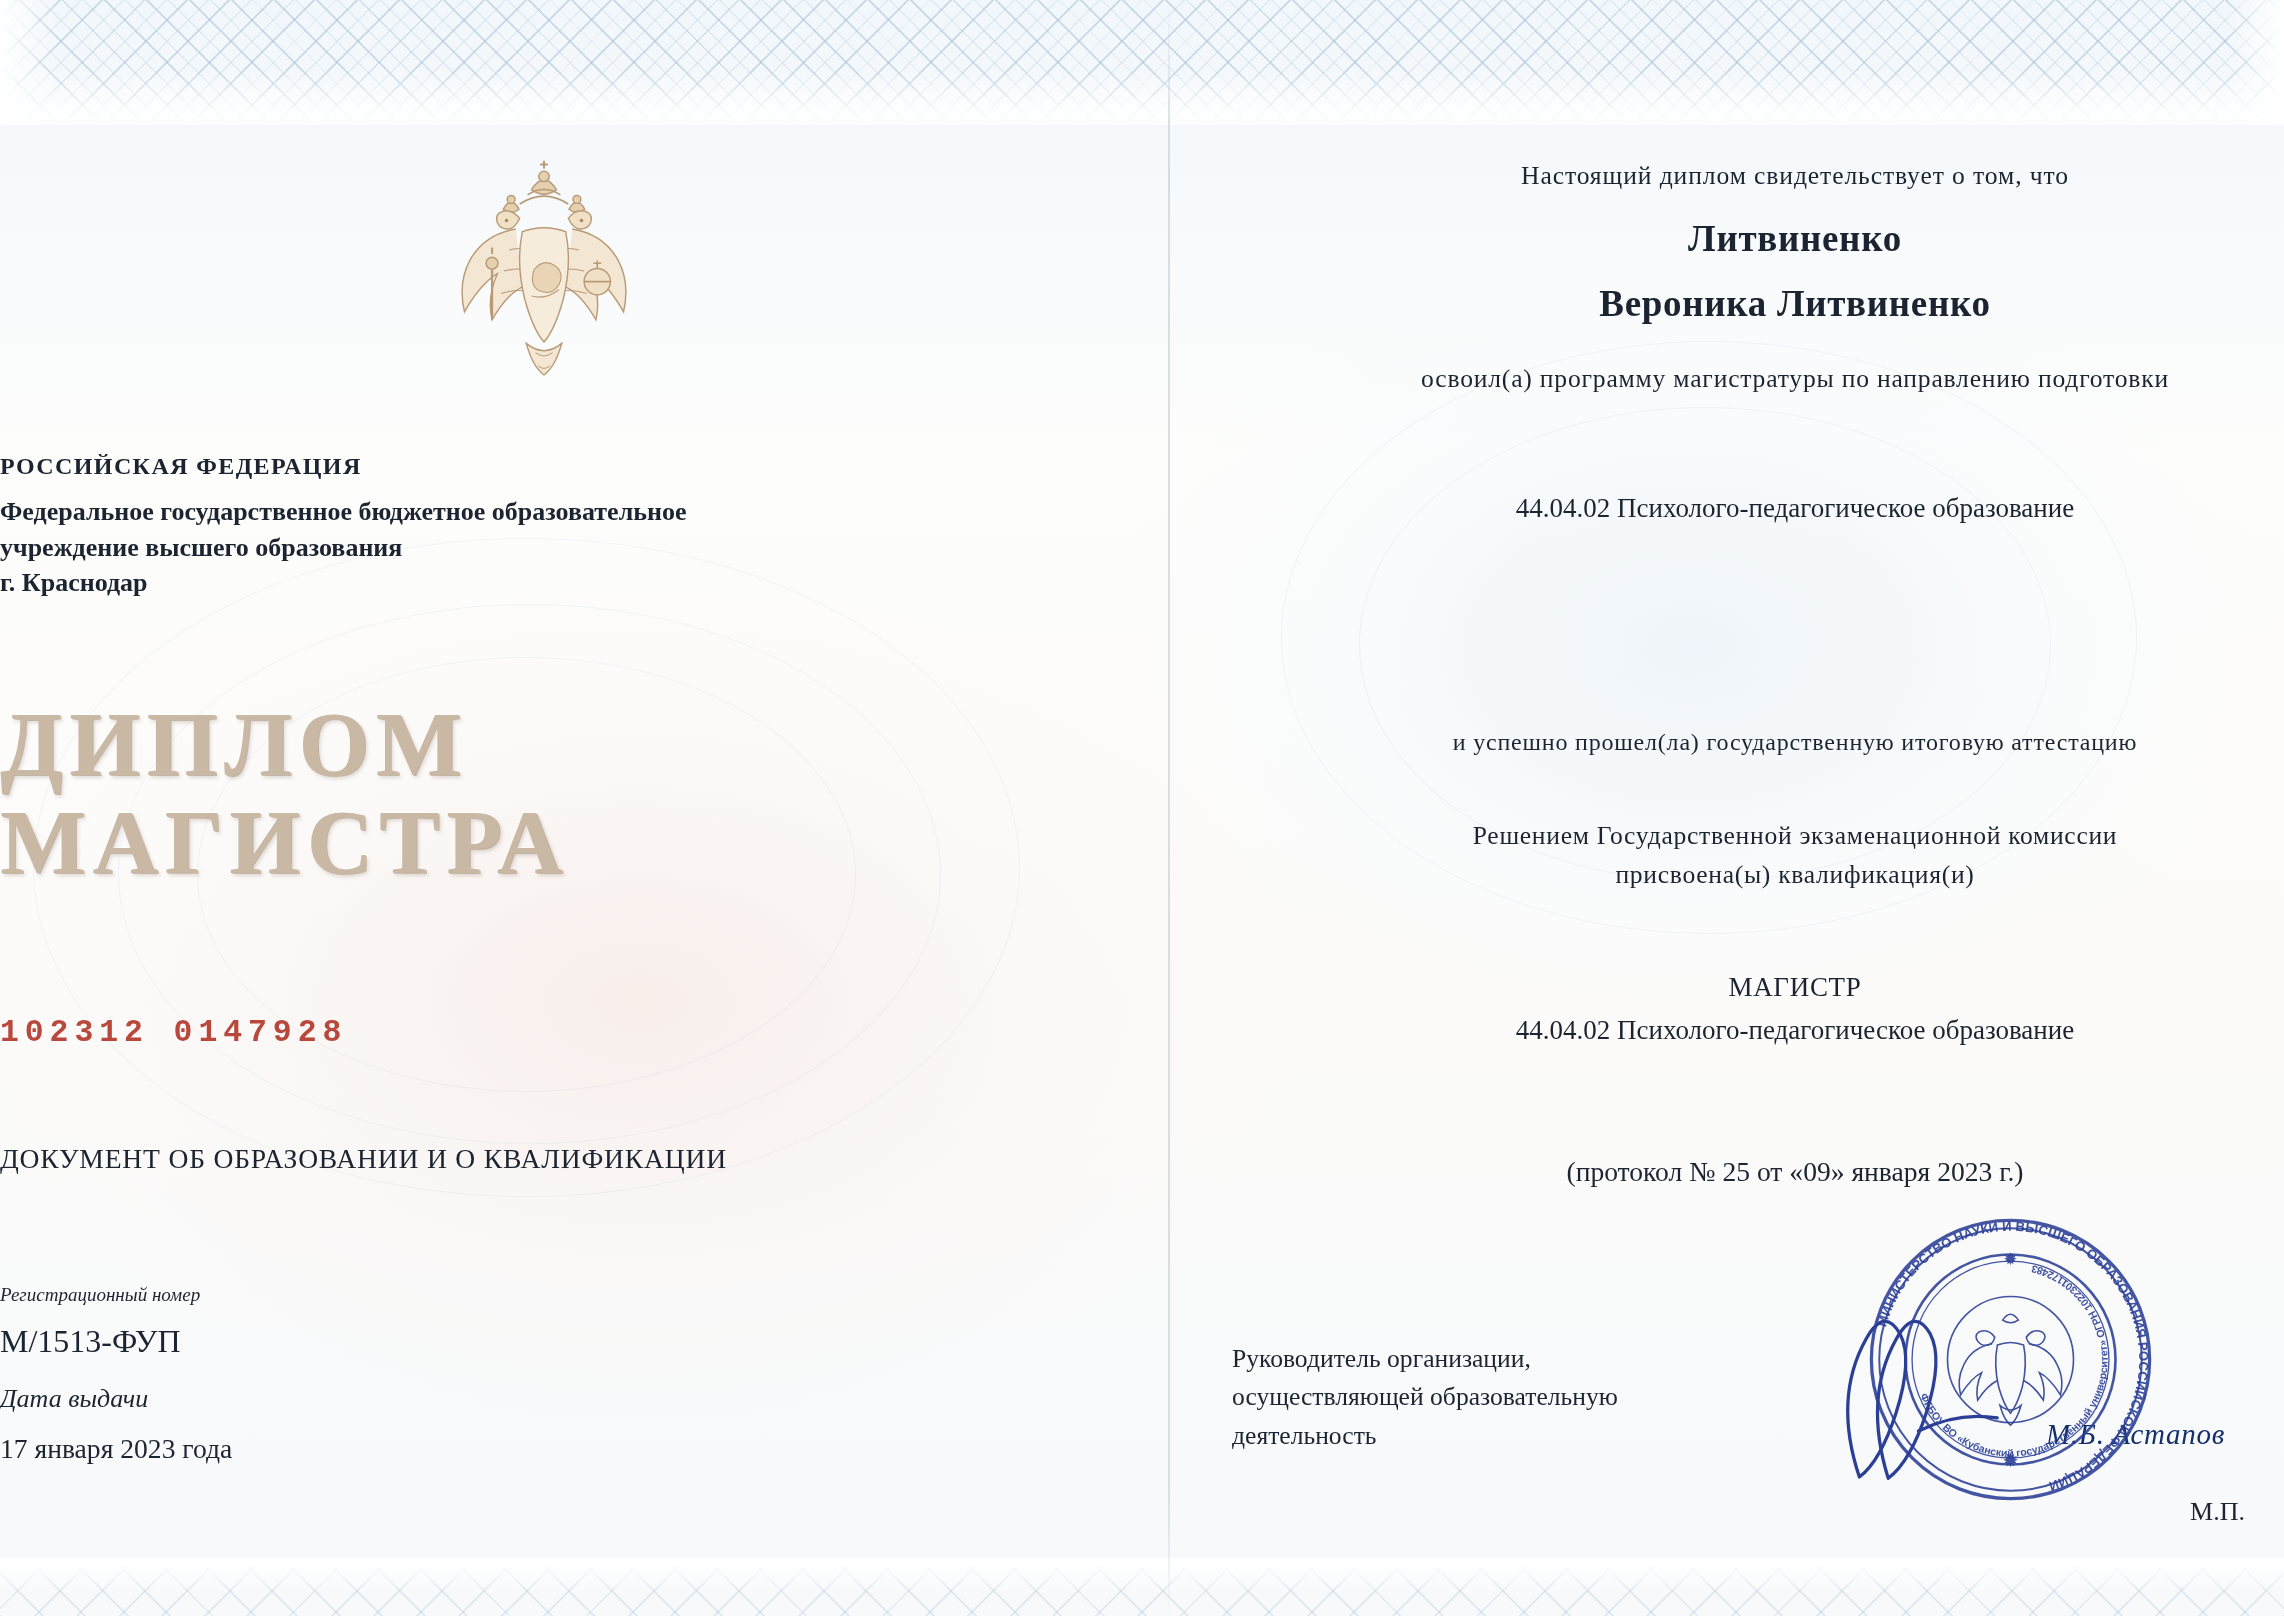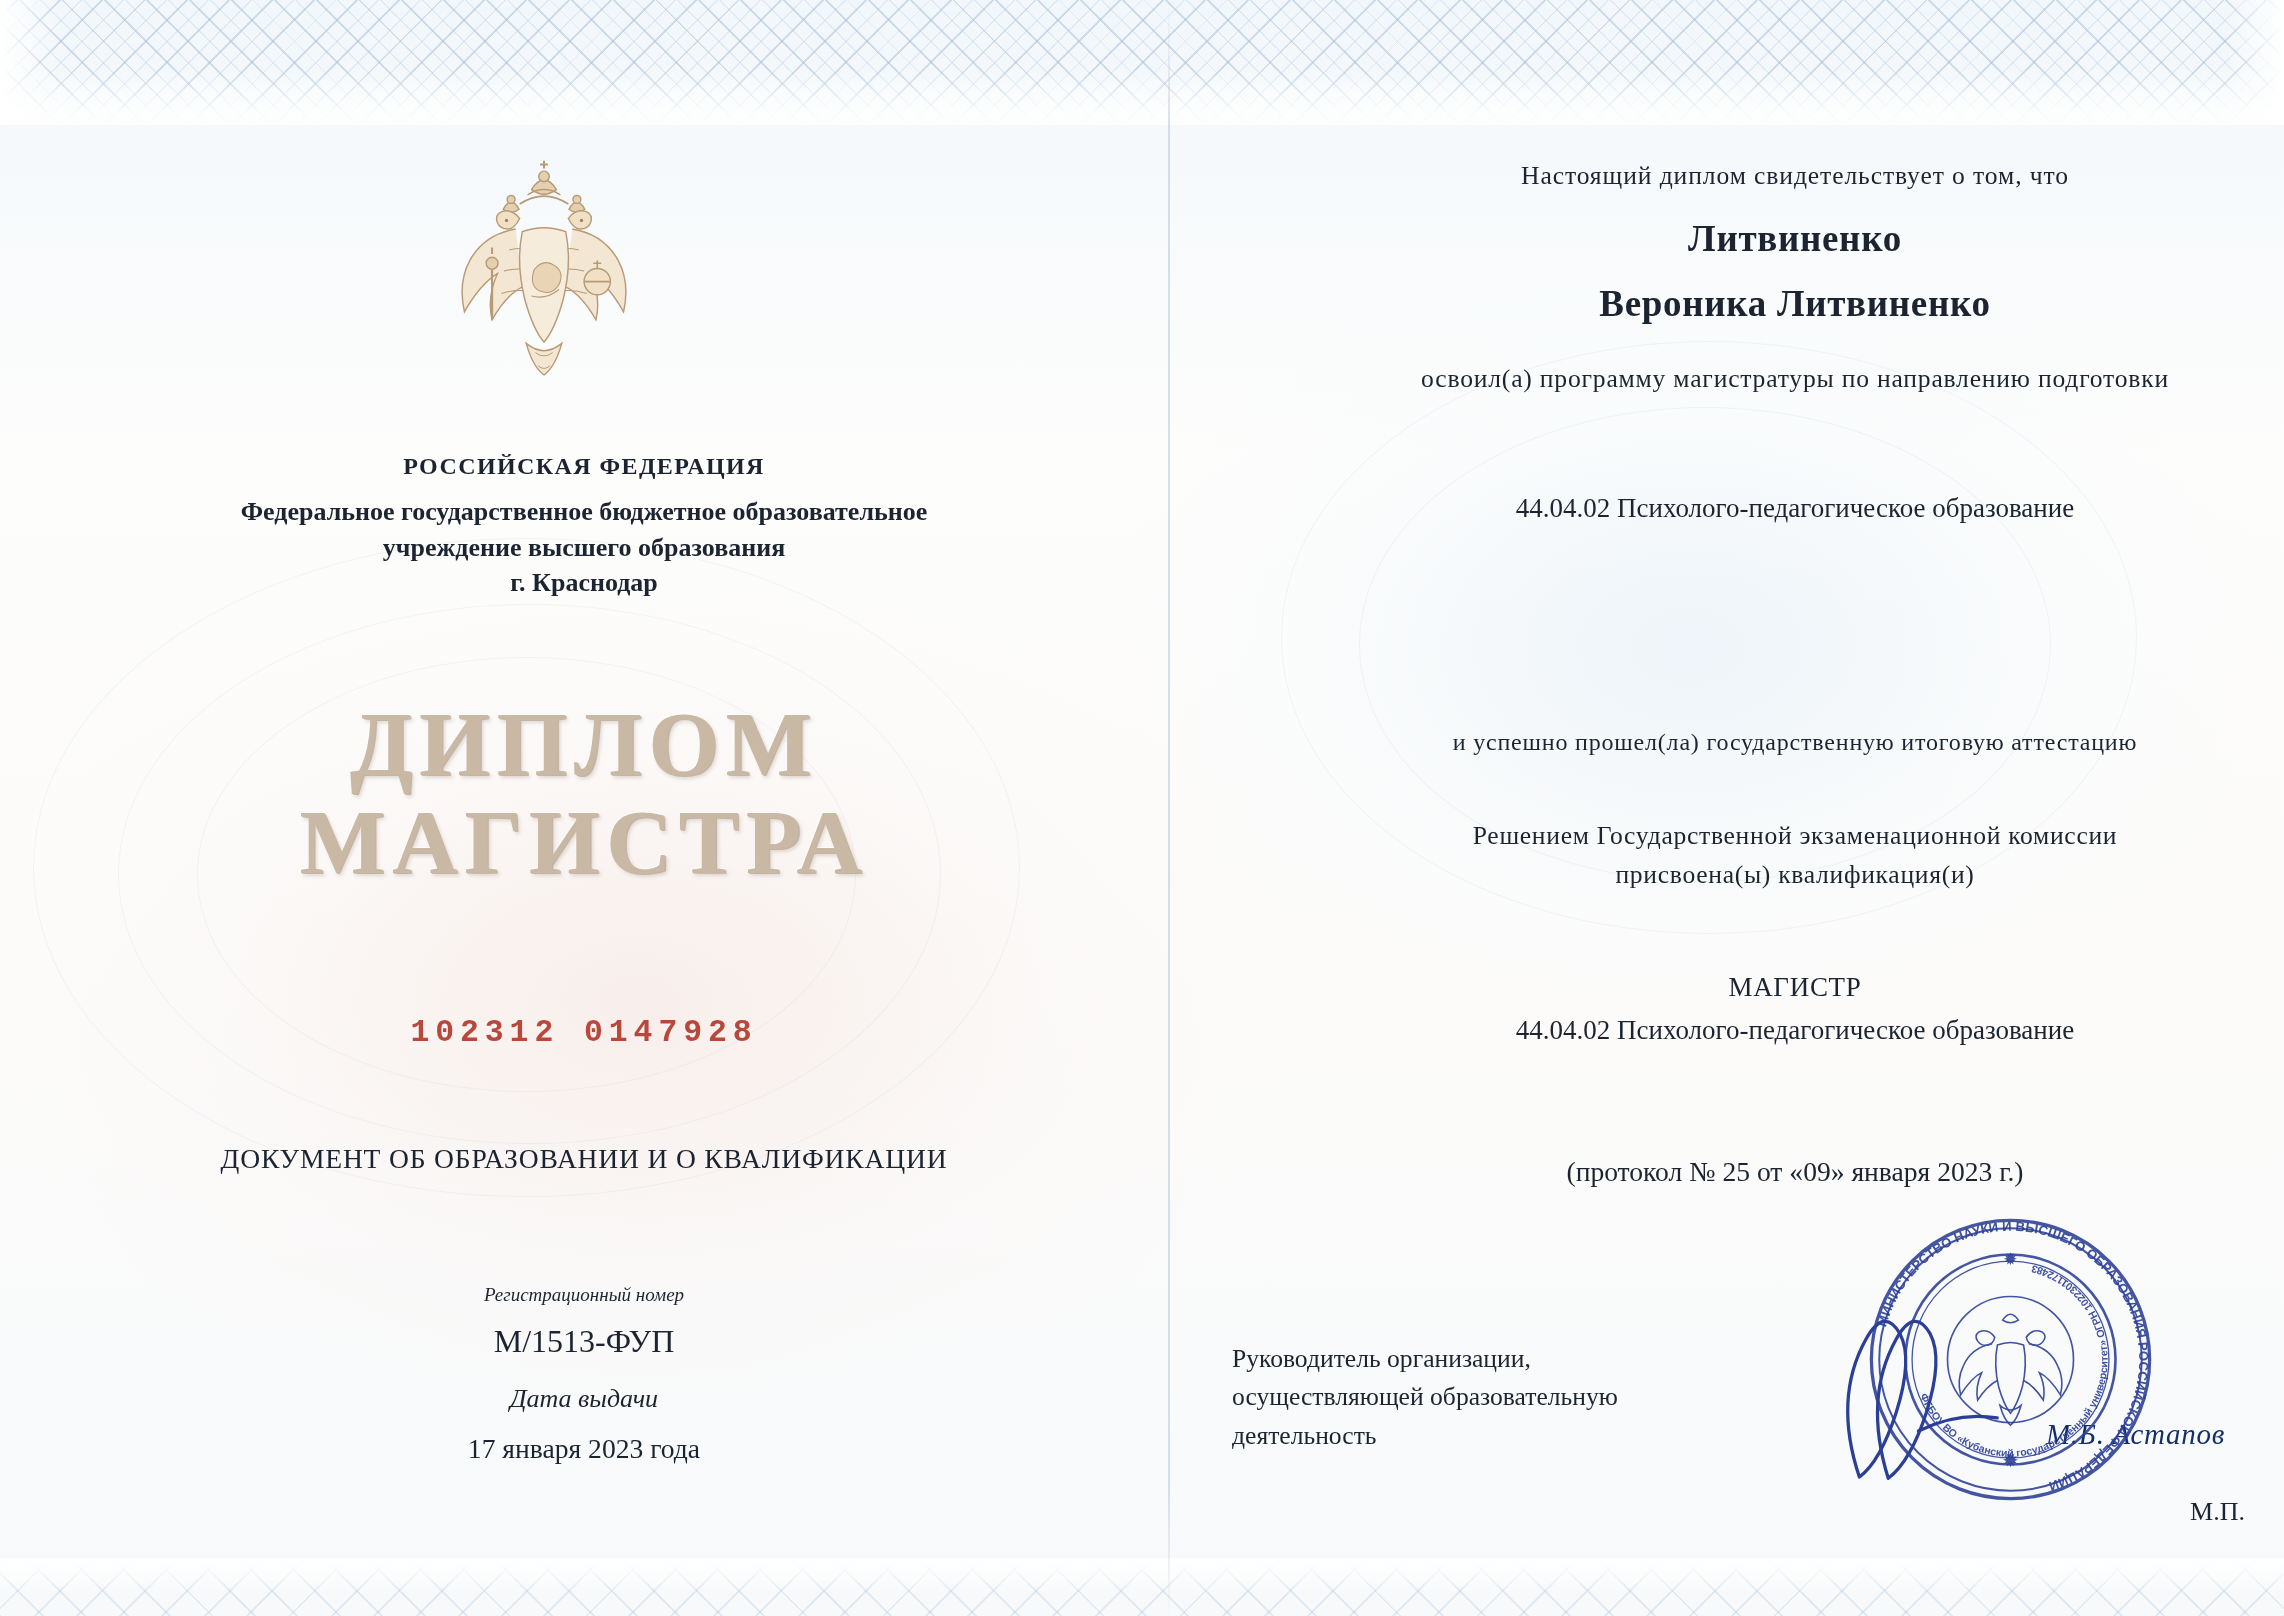--- a/index.html
+++ b/index.html
@@ -97,21 +97,21 @@
     height: 1617px;
     background: linear-gradient(180deg, rgba(200,210,220,0) 0%, rgba(185,198,212,0.55) 8%, rgba(185,198,212,0.55) 92%, rgba(200,210,220,0) 100%);
   }
 
   
   .left-page {
     position: absolute;
     top: 0; left: 0;
     width: 1088px;
     height: 1617px;
-    text-align: center;
+    text-align: left;
   }
 
   .emblem {
     position: absolute;
     top: 158px;
     left: 50%;
     transform: translateX(-50%);
     width: 217px;
     height: 263px;
   }

